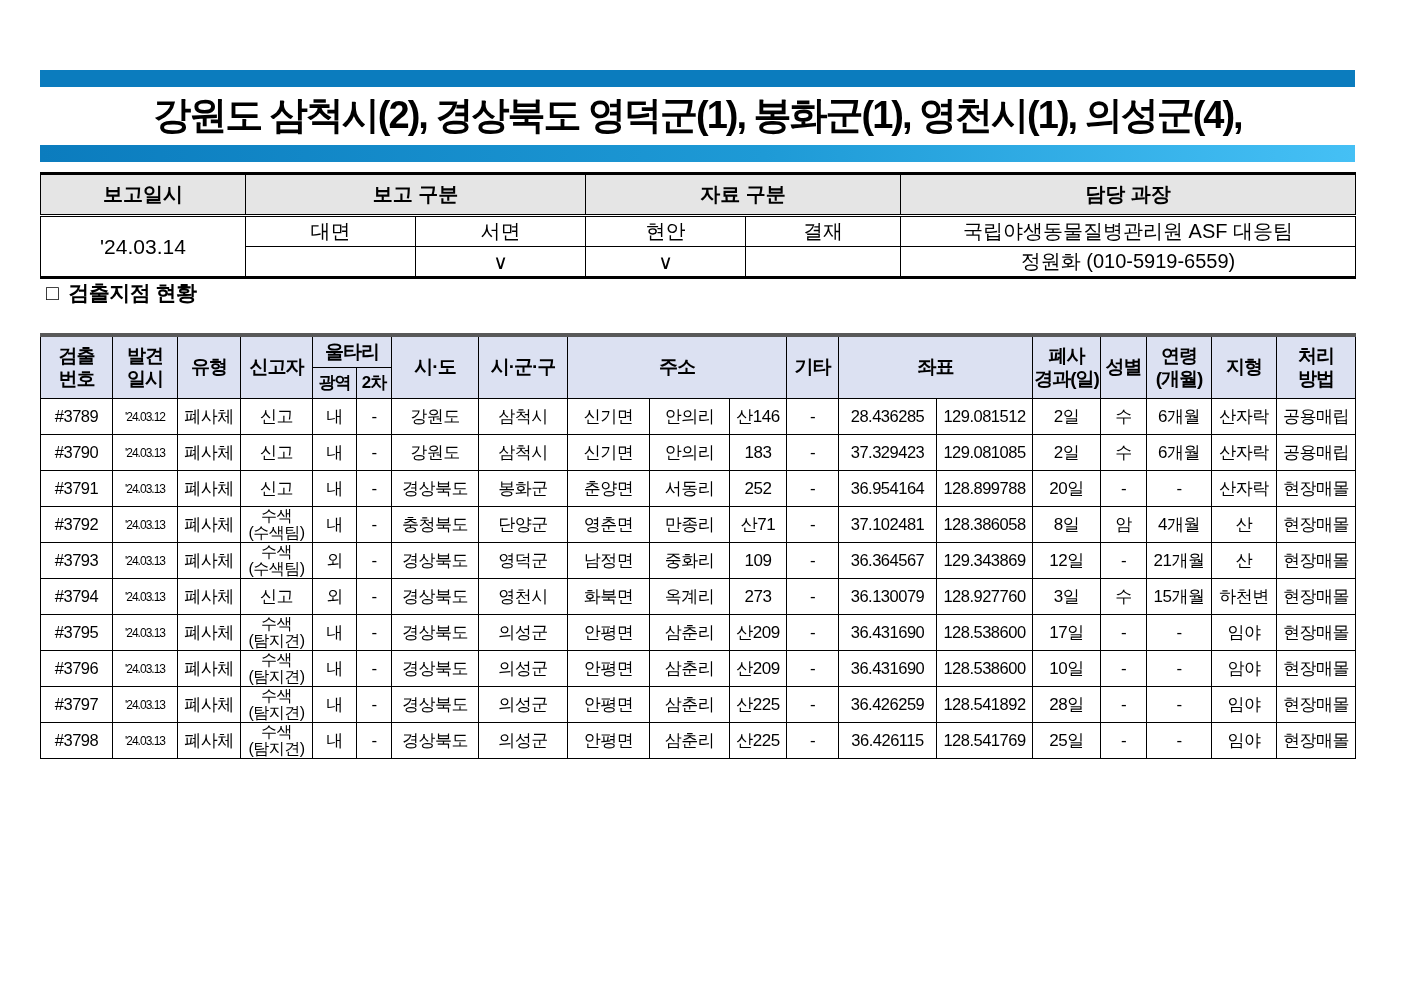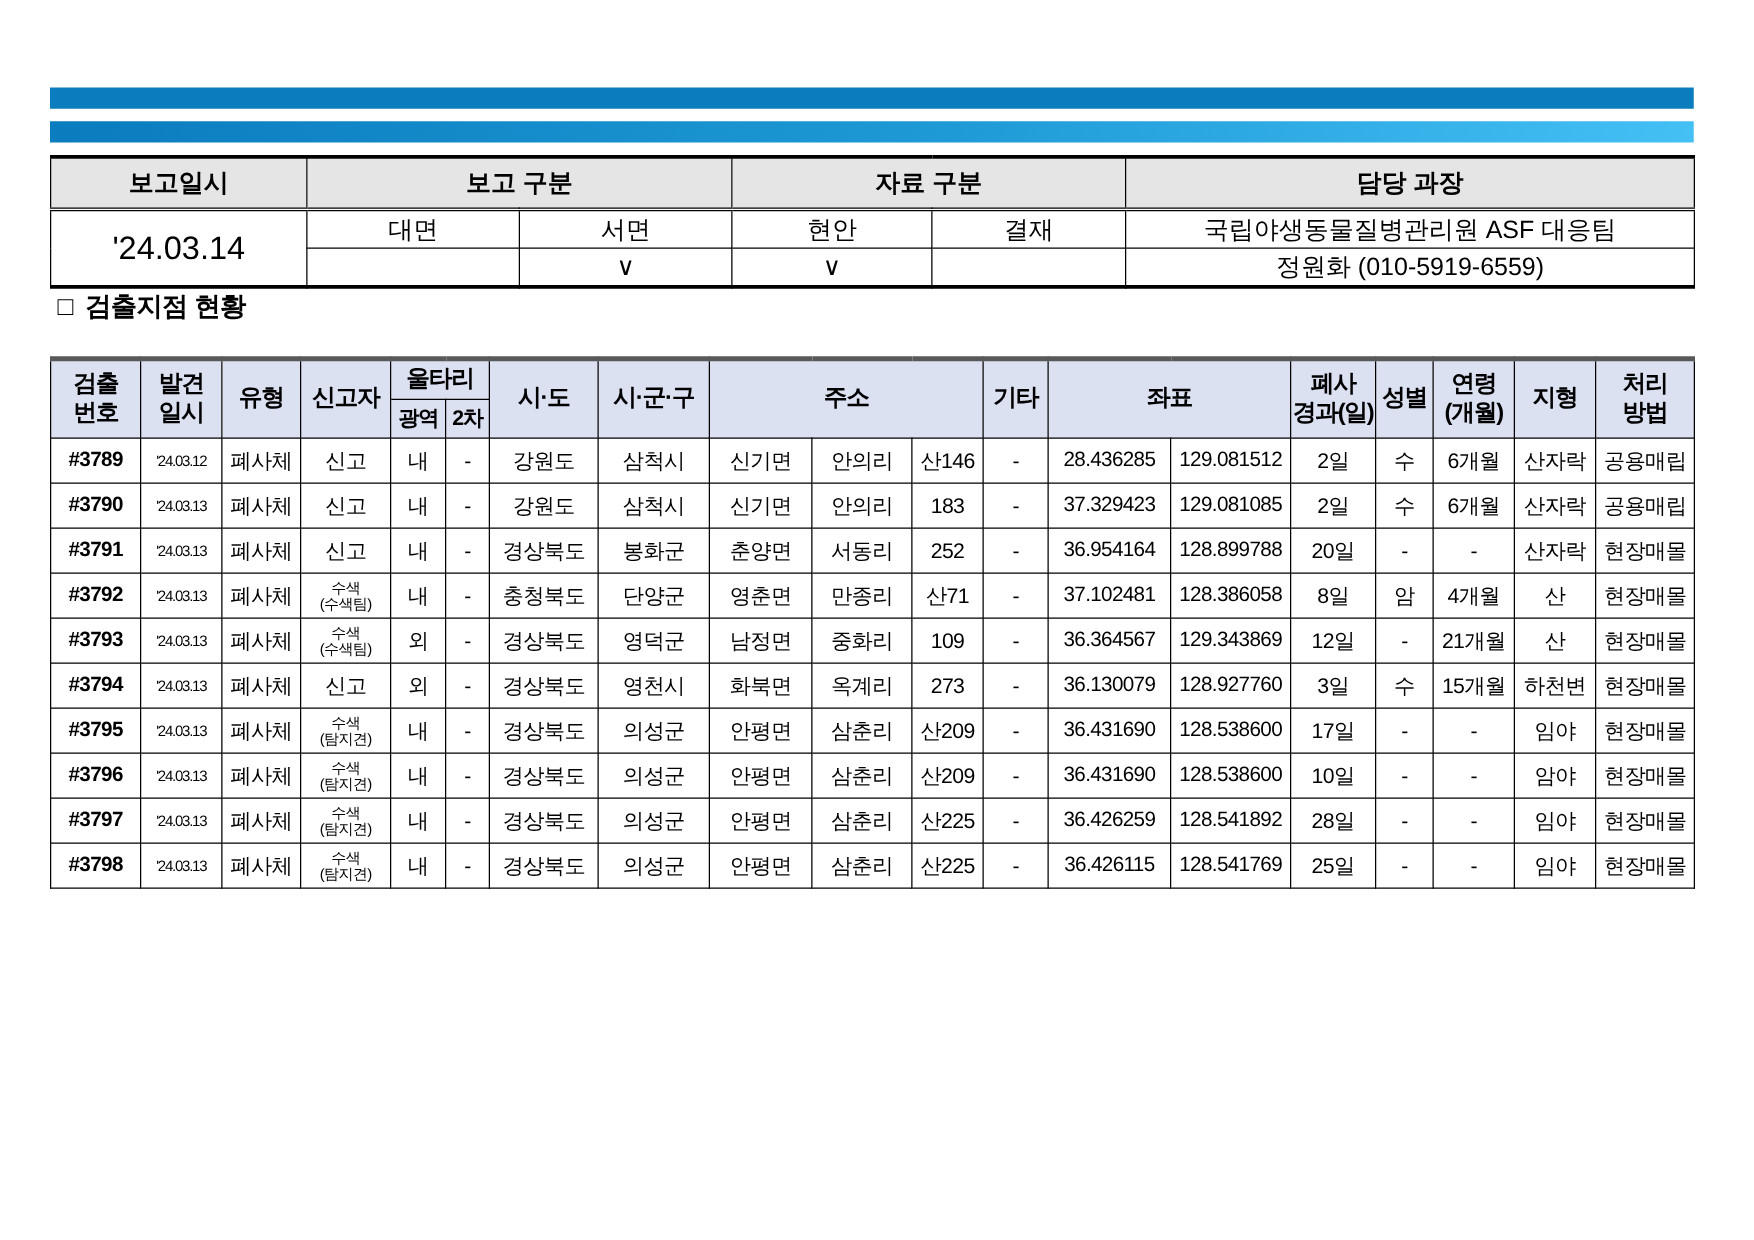--- a/index.html
+++ b/index.html
@@ -51,21 +51,21 @@
     font-size: 20px;
     overflow: hidden;
   }
   .report-table th {
     background: #e5e5e5;
     font-weight: bold;
     height: 39px;
     border-bottom: 3px double #000;
   }
   .report-table td { height: 29px; font-weight: normal; }
-  .report-table .date-cell { font-size: 26px; }
+  .report-table .date-cell { font-size: 21px; }
   
   .section-title {
     margin-left: 6px;
     font-size: 21px;
     font-weight: bold;
     letter-spacing: -0.5px;
   }
   .section-title .sq { font-weight: normal; margin-right: 10px; }
   
   .det-table {
@@ -90,33 +90,34 @@
     height: 30px;
     letter-spacing: -1px;
   }
   .det-table thead tr.sub th { font-size: 17px; height: 30px; }
   .det-table tbody td {
     height: 35px;
     font-size: 17px;
     letter-spacing: -0.5px;
     line-height: 1.0;
   }
-  .det-table tbody td.two-line { font-size: 12px; line-height: 1.05; }
-  .det-table tbody td.c-detect-no { font-weight: bold; font-size: 16.5px; }
+  .det-table tbody td.two-line { font-size: 16px; line-height: 1.05; }
+  .det-table tbody td.c-detect-no { font-weight: normal; font-size: 16.5px; }
   .det-table tbody td.c-found-date { font-size: 12px; letter-spacing: -1px; }
   .det-table tbody td.c-lat, .det-table tbody td.c-lon { font-size: 16.5px; letter-spacing: -0.5px; }
 </style>
 </head>
 <body>
 
 <div class="page">
 
   <div class="bar-top"></div>
 
   <div class="doc-title">
+    <div>강원도 삼척시(2), 경상북도 영덕군(1), 봉화군(1), 영천시(1), 의성군(4),</div>
   </div>
 
   <div class="bar-bottom"></div>
 
   <table class="report-table">
     <colgroup>
       <col style="width:205px">
         <col style="width:170px">
         <col style="width:170px">
       <col style="width:160px">

